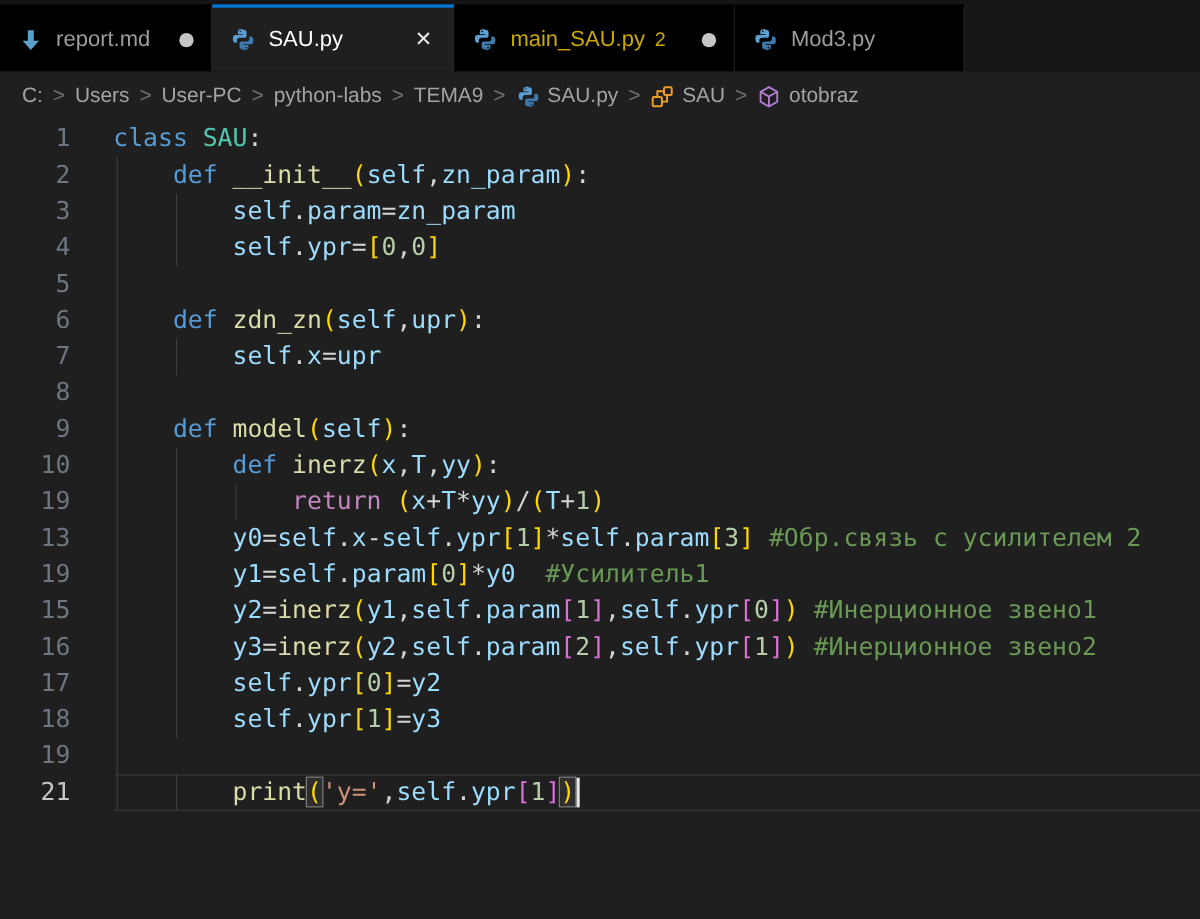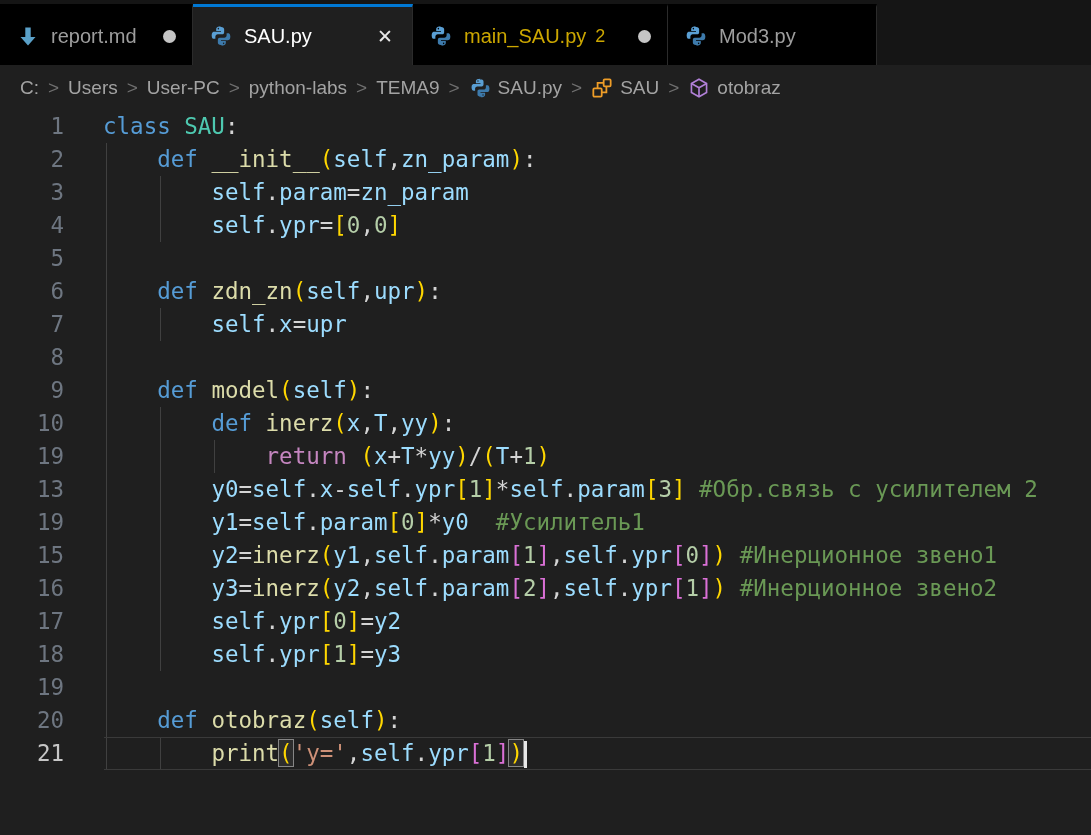--- a/index.html
+++ b/index.html
@@ -218,22 +218,18 @@
         <div class="lc"><span class="guide" style="left: calc(0ch + 42px);"></span><span class="guide" style="left: calc(4ch + 42px);"></span><span class="tk-pu">        </span><span class="tk-var">self</span><span class="tk-pu">.</span><span class="tk-var">ypr</span><span class="tk-b1">[</span><span class="tk-num">0</span><span class="tk-b1">]</span><span class="tk-pu">=</span><span class="tk-var">y2</span></div>
       </div>
       <div class="line">
         <div class="ln">18</div>
         <div class="lc"><span class="guide" style="left: calc(0ch + 42px);"></span><span class="guide" style="left: calc(4ch + 42px);"></span><span class="tk-pu">        </span><span class="tk-var">self</span><span class="tk-pu">.</span><span class="tk-var">ypr</span><span class="tk-b1">[</span><span class="tk-num">1</span><span class="tk-b1">]</span><span class="tk-pu">=</span><span class="tk-var">y3</span></div>
       </div>
       <div class="line">
         <div class="ln">19</div>
         <div class="lc"><span class="guide" style="left: calc(0ch + 42px);"></span></div>
       </div>
-      <div class="line">
-        <div class="ln">20</div>
-        <div class="lc"><span class="guide" style="left: calc(0ch + 42px);"></span><span class="tk-pu">    </span><span class="tk-kw">def </span><span class="tk-fn">otobraz</span><span class="tk-b1">(</span><span class="tk-var">self</span><span class="tk-b1">)</span><span class="tk-pu">:</span></div>
-      </div>
       <div class="line active">
         <div class="ln">21</div>
         <div class="lc"><span class="guide" style="left: calc(0ch + 42px);"></span><span class="guide" style="left: calc(4ch + 42px);"></span><span class="tk-pu">        </span><span class="tk-fn">print</span><span class="tk-b1m">(</span><span class="tk-str">'y='</span><span class="tk-pu">,</span><span class="tk-var">self</span><span class="tk-pu">.</span><span class="tk-var">ypr</span><span class="tk-b2">[</span><span class="tk-num">1</span><span class="tk-b2">]</span><span class="tk-b1m">)</span><span class="cursor"></span></div>
       </div>
     </div>
 </div>
 
 </body></html>

